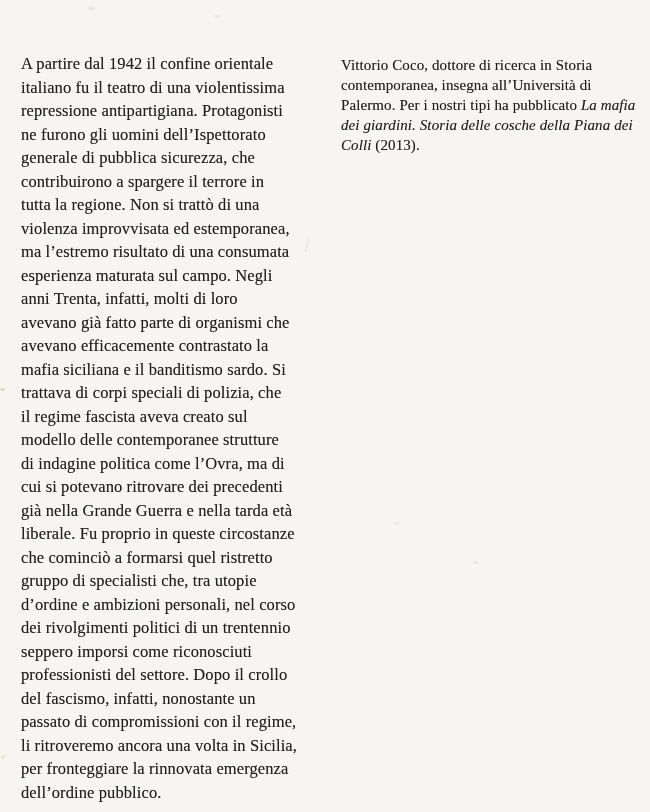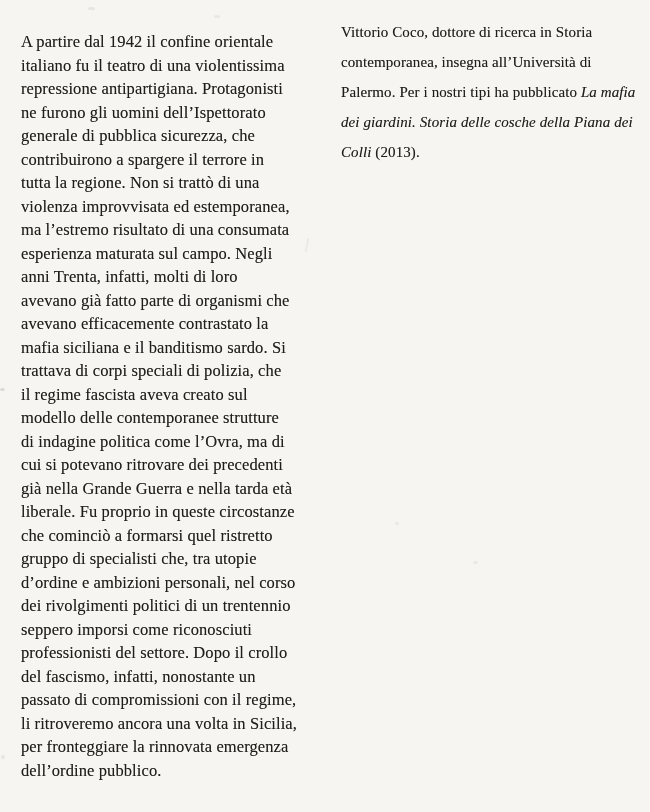--- a/index.html
+++ b/index.html
@@ -15,37 +15,38 @@
     font-family: "Liberation Serif", "DejaVu Serif", serif;
     color: #1f1e1c;
   }
   .page {
     position: absolute;
     inset: 0;
   }
   .col {
     position: absolute;
     text-shadow: 0 0 0.6px rgba(40, 38, 34, 0.45);
+    margin-top: 22px;
     -webkit-font-smoothing: antialiased;
   }
   .col.left {
     left: 21px;
     top: 30px;
     width: 318px;
     font-size: 16.5px;
     line-height: 23.5px;
     white-space: pre-line;
     letter-spacing: 0.1px;
   }
   .col.right {
     left: 341px;
-    top: 17px;
+    top: 33px;
     width: 303px;
     font-size: 15px;
-    line-height: 30px;
+    line-height: 20px;
     letter-spacing: 0.1px;
   }
   .italic {
     font-style: italic;
   }
   
   .speck {
     position: absolute;
     background: #8a8a84;
     border-radius: 50%;

